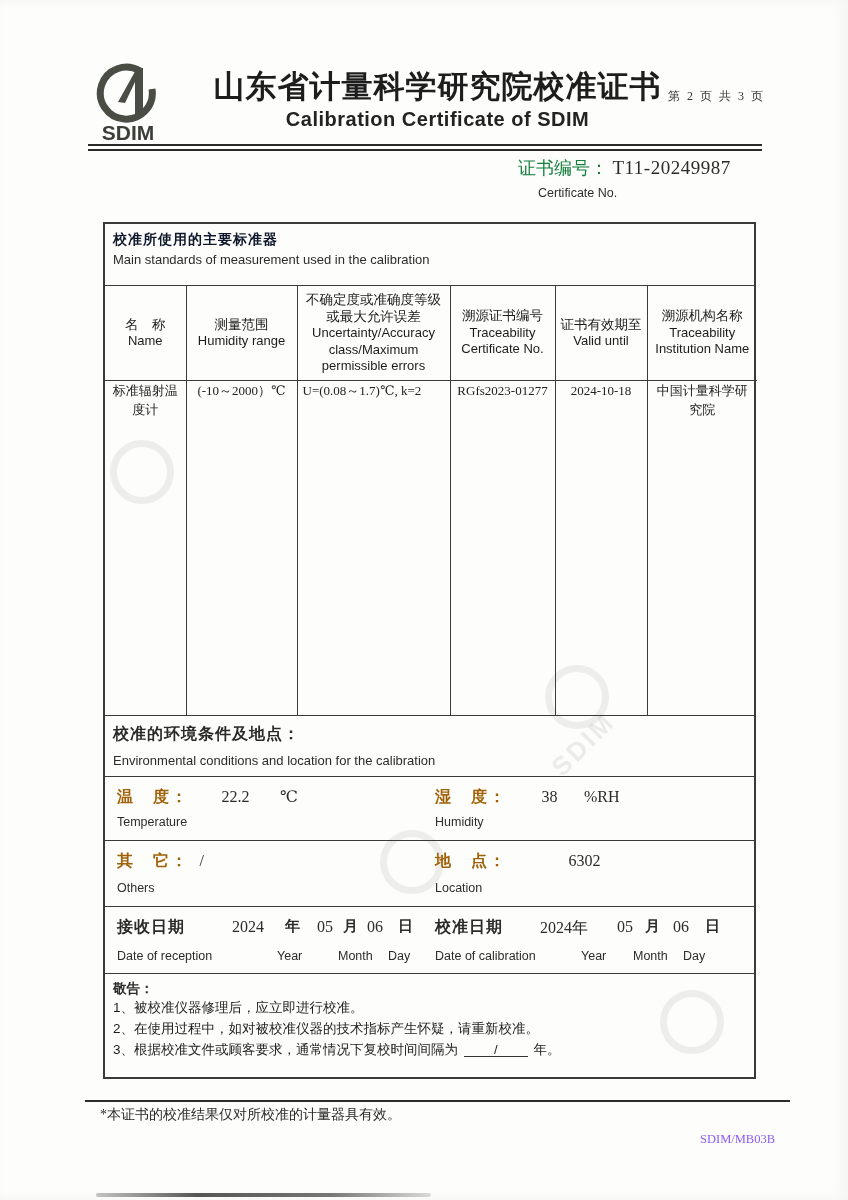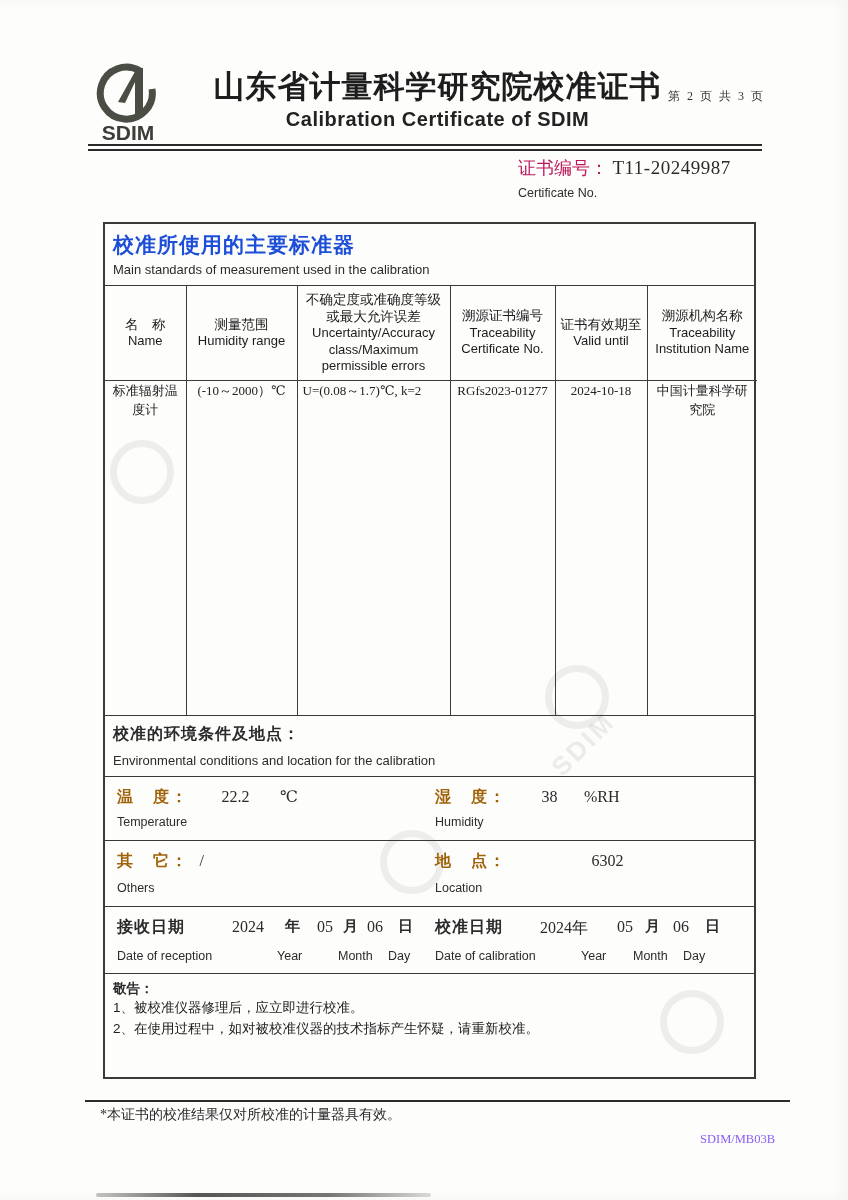--- a/index.html
+++ b/index.html
@@ -24,33 +24,33 @@
   }
   .page-marker {
     position:absolute; left:668px; top:88px; font-size:12px; letter-spacing:2px;
     font-family:"Liberation Serif","DejaVu Serif",serif; color:#333; white-space:nowrap;
   }
   .double-rule {
     position:absolute; left:88px; top:144px; width:674px; height:7px;
     border-top:2px solid #2a2a2a; border-bottom:2px solid #2a2a2a;
   }
   .cert-no { position:absolute; left:518px; top:156px; }
-  .cert-no .zh { font-size:18px; font-family:Liberation Sans, sans-serif; color:#be185d; }
+  .cert-no .zh { font-size:18px; font-family:Liberation Sans, sans-serif; color:#15803d; }
   .cert-no .val { font-size:19px; font-family:"Liberation Serif","DejaVu Serif",serif; letter-spacing:0.5px; }
-  .cert-no .en { font-size:12.5px; margin-top:6px; color:#2e2e2e; }
+  .cert-no .en { font-size:12.5px; margin-top:6px; color:#2e2e2e;margin-left:20px; }
 
   
   .frame {
     position:absolute; left:103px; top:222px; width:653px; height:857px;
     border:2px solid #3a3a3a; background:transparent;
   }
   .sec { border-bottom:1.5px solid #3a3a3a; position:relative; }
   .sec:last-child { border-bottom:none; }
   .sec-title { height:62px; padding:7px 10px 0 8px; }
-  .sec-title .zh { font-size:21px; font-weight:bold; letter-spacing:1px; color:#1d4ed8; }
+  .sec-title .zh { font-size:14px; font-weight:bold; letter-spacing:1px; color:#0f172a; }
   .sec-title .en { font-size:13px; margin-top:3px; color:#2b2b2b; }
 
   table.std { width:100%; border-collapse:collapse; table-layout:fixed; }
   table.std td { border:1px solid #3c3c3c; vertical-align:middle; text-align:center; padding:2px 3px; }
   table.std tr.hd td { height:94px; font-size:13px; line-height:1.28; color:#1c1c1c; }
   table.std tr.hd td .zh { font-size:13.5px; }
   table.std tr.bd td { height:335px; vertical-align:top; padding-top:0;
     font-family:"Liberation Serif","DejaVu Serif",serif; font-size:13px; line-height:1.5; color:#222; }
   table.std td:first-child { border-left:none; }
   table.std td:last-child { border-right:none; }
@@ -206,21 +206,21 @@
     </div>
 
     <div class="sec kvrow" style="height:66px;">
       <div class="grp" style="left:12px;">
         <span class="lab">其　它：</span>
         <span class="val" style="margin-left:6px;">/</span>
       </div>
       <span class="en" style="left:12px; top:40px;">Others</span>
       <div class="grp" style="left:330px;">
         <span class="lab">地　点：</span>
-        <span class="val" style="margin-left:80px;">6302</span>
+        <span class="val" style="margin-left:57px;">6302</span>
       </div>
       <span class="en" style="left:330px; top:40px;">Location</span>
     </div>
 
     <div class="sec daterow">
       <span class="b" style="left:12px; top:10px;">接收日期</span>
       <span class="n" style="left:127px; top:11px;">2024</span>
       <span class="u" style="left:180px; top:10px;">年</span>
       <span class="n" style="left:212px; top:11px;">05</span>
       <span class="u" style="left:238px; top:10px;">月</span>
@@ -240,20 +240,25 @@
       <span class="e" style="left:330px; top:42px;">Date of calibration</span>
       <span class="e" style="left:476px; top:42px;">Year</span>
       <span class="e" style="left:528px; top:42px;">Month</span>
       <span class="e" style="left:578px; top:42px;">Day</span>
     </div>
 
     <div class="sec notice">
       <div class="t">敬告：</div>
       <div class="li">1、被校准仪器修理后，应立即进行校准。</div>
       <div class="li">2、在使用过程中，如对被校准仪器的技术指标产生怀疑，请重新校准。</div>
+      <div class="li">
+        <span>3、根据校准文件或顾客要求，通常情况下复校时间间隔为</span>
+        <span class="blank">/</span>
+        <span>年。</span>
+      </div>
     </div>
   </div>
 
   <div class="foot-rule"></div>
   <div class="footnotes">
     <div>*本证书的校准结果仅对所校准的计量器具有效。</div>
   </div>
   <div class="form-code">SDIM/MB03B</div>
   <div class="bottom-smudge"></div>
 

